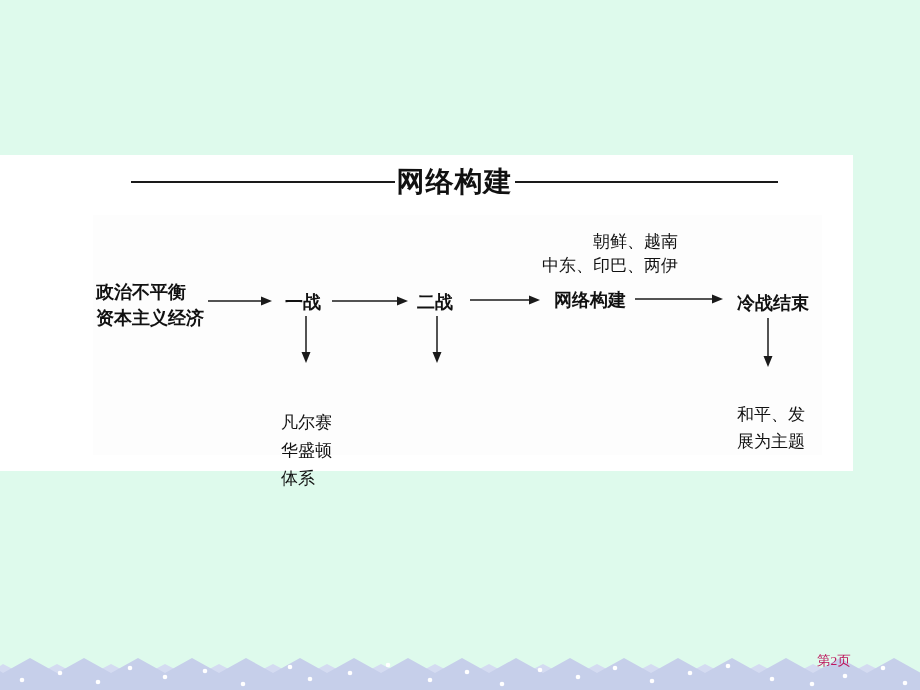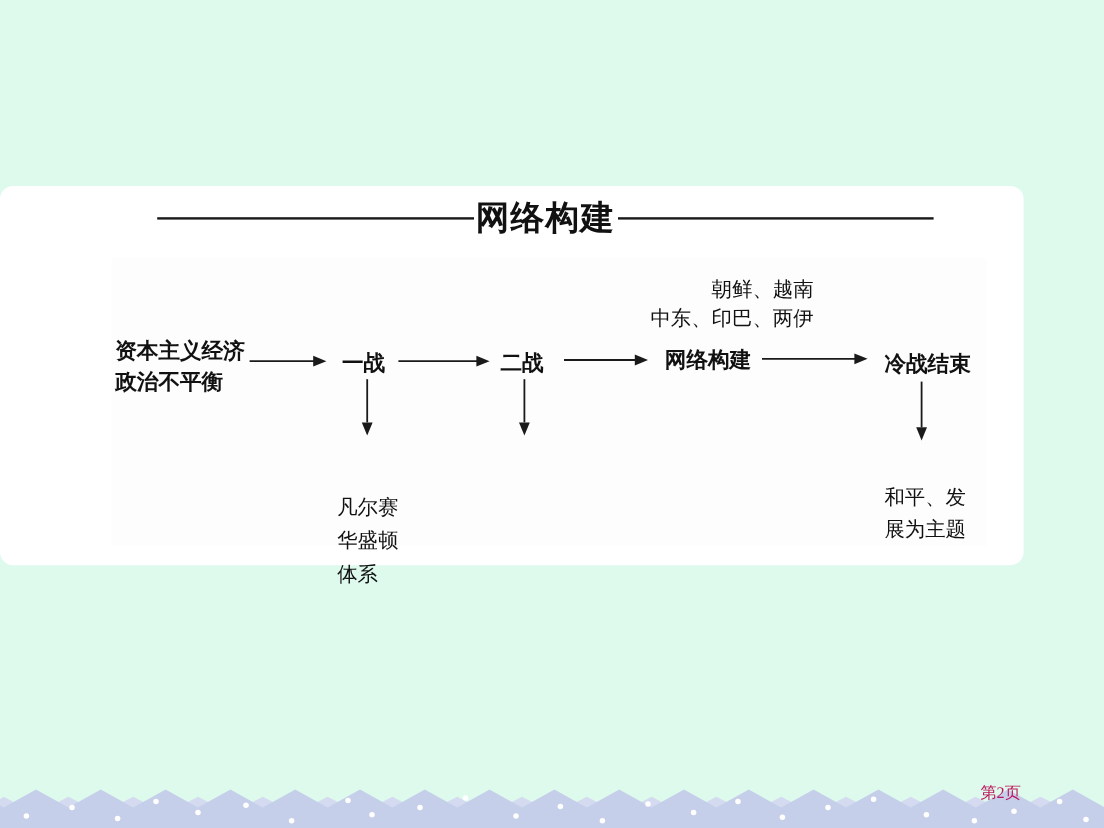--- a/index.html
+++ b/index.html
@@ -6,21 +6,20 @@
   body{
     width:920px;height:690px;
     position:relative;overflow:hidden;
     background:#defaec;
     font-family:"Liberation Serif","DejaVu Serif",serif;
     color:#111;
   }
   .content-area{
     position:absolute;left:0;top:155px;width:853px;height:316px;
     background:#ffffff;
-    border-radius:11px;
   }
   .diagram-panel{
     position:absolute;left:93px;top:60px;width:729px;height:240px;
     background:#fdfdfd;
   }
   .title-row{
     position:absolute;left:131px;top:10px;width:647px;height:34px;
     display:flex;align-items:center;
   }
   .title-rule{flex:1;height:2px;background:#1a1a1a;}
@@ -60,22 +59,22 @@
 
   <div class="title-row">
     <div class="title-rule"></div>
     <div class="slide-title">网络构建</div>
     <div class="title-rule"></div>
   </div>
 
   <div class="diagram-panel"></div>
 
   <div class="cause-block">
+    <div>政治不平衡</div>
     <div>资本主义经济</div>
-    <div>政治不平衡</div>
   </div>
 
   <div class="node" style="left:285px;top:137px;text-align:center;">一战</div>
   <div class="node" style="left:417px;top:137px;">二战</div>
   <div class="node" style="left:554px;top:135px;">网络构建</div>
   <div class="node" style="left:737px;top:138px;">冷战结束</div>
 
   <div class="annotation ann-center" style="left:510px;top:75px;width:168px;line-height:24px;">
     <div>朝鲜、越南</div>
     <div>中东、印巴、两伊</div>

